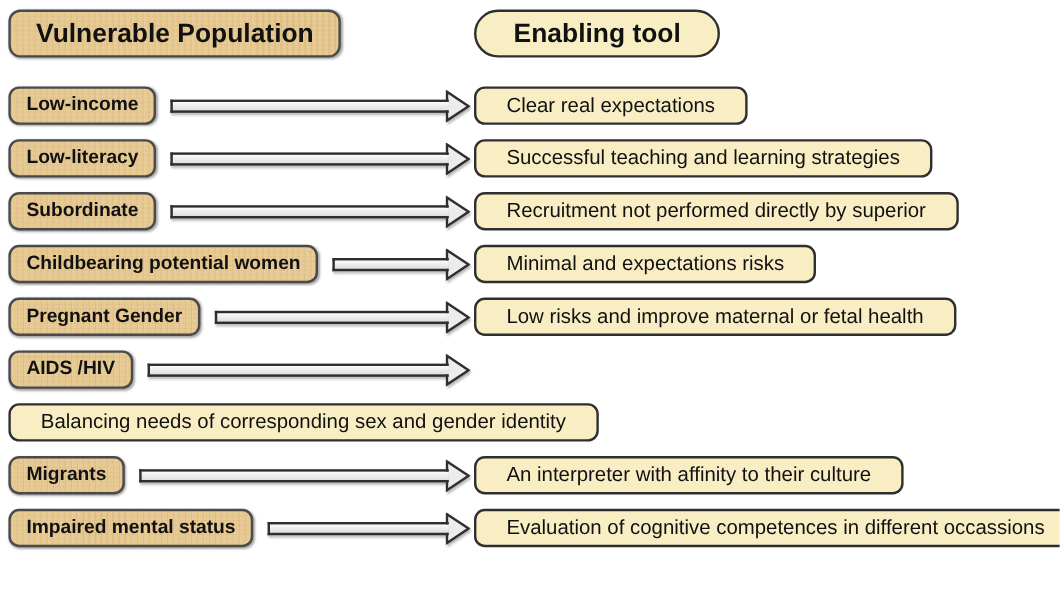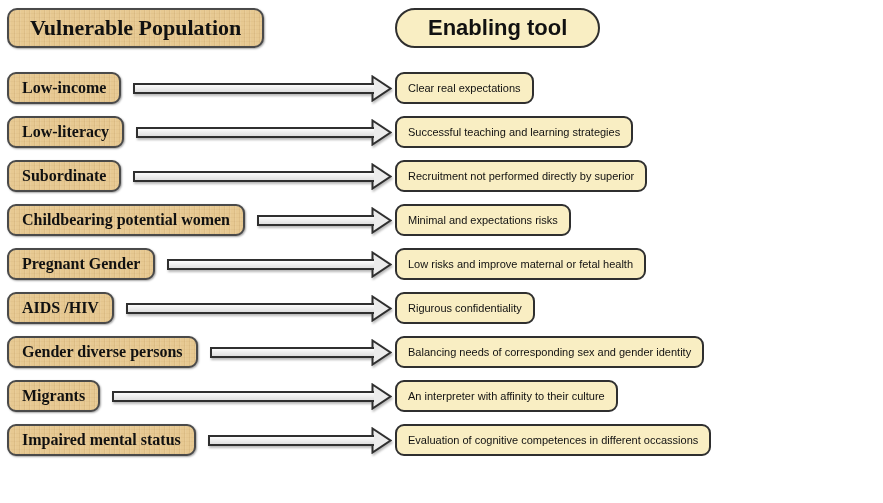--- a/index.html
+++ b/index.html
@@ -30,21 +30,20 @@
     display: grid;
     grid-template-columns: 388px 1fr;
     align-items: stretch;
     height: 40px;
     margin-bottom: 24px;
   }
   .left-cell {
     display: flex;
     align-items: center;
     height: 100%;
-    font-family: Liberation Serif, serif;
   }
   .right-cell {
     display: flex;
     align-items: center;
     height: 100%;
   }
   .pop-box {
     display: inline-flex;
     align-items: center;
     height: 100%;
@@ -58,25 +57,25 @@
     font-weight: bold;
     font-size: 16px;
     color: #111111;
     white-space: nowrap;
     box-shadow: 1px 1px 2px rgba(0,0,0,0.35);
   }
   .tool-box {
     display: inline-flex;
     align-items: center;
     height: 100%;
-    padding: 2px 11px;
+    padding: 2px 25px;
     background: #f9eec3;
     border: 2px solid #2f2f2f;
     border-radius: 9px;
-    font-size: 11px;
+    font-size: 17px;
     color: #111111;
     white-space: nowrap;
   }
   .header-box-pop {
     font-size: 22px;
     padding: 2px 21px;
     border-radius: 10px;
   }
   .header-box-tool {
     font-size: 22px;
@@ -201,35 +200,23 @@
   <div class="row">
     <div class="left-cell">
       <div class="pop-box">AIDS /HIV</div>
       <span class="arrow">
           <span class="shaft"></span>
           <svg class="head" width="21" height="27" viewBox="0 0 21 27">
             <path d="M1.5 1.5 L19.5 13.5 L1.5 25.5 Z" fill="#ececec" stroke="#2f2f2f" stroke-width="2" stroke-linejoin="miter"></path>
           </svg>
         </span>
     </div>
-    <div class="right-cell">
-      <div class="tool-box">Rigurous confidentiality</div>
-    </div>
-  </div>
-
-  <div class="row">
-    <div class="left-cell">
-      <div class="pop-box">Gender diverse persons</div>
-      <span class="arrow">
-          <span class="shaft"></span>
-          <svg class="head" width="21" height="27" viewBox="0 0 21 27">
-            <path d="M1.5 1.5 L19.5 13.5 L1.5 25.5 Z" fill="#ececec" stroke="#2f2f2f" stroke-width="2" stroke-linejoin="miter"></path>
-          </svg>
-        </span>
-    </div>
+  </div>
+
+  <div class="row">
     <div class="right-cell">
       <div class="tool-box">Balancing needs of corresponding sex and gender identity</div>
     </div>
   </div>
 
 
   <div class="row">
     <div class="left-cell">
       <div class="pop-box">Migrants</div>
       <span class="arrow">

